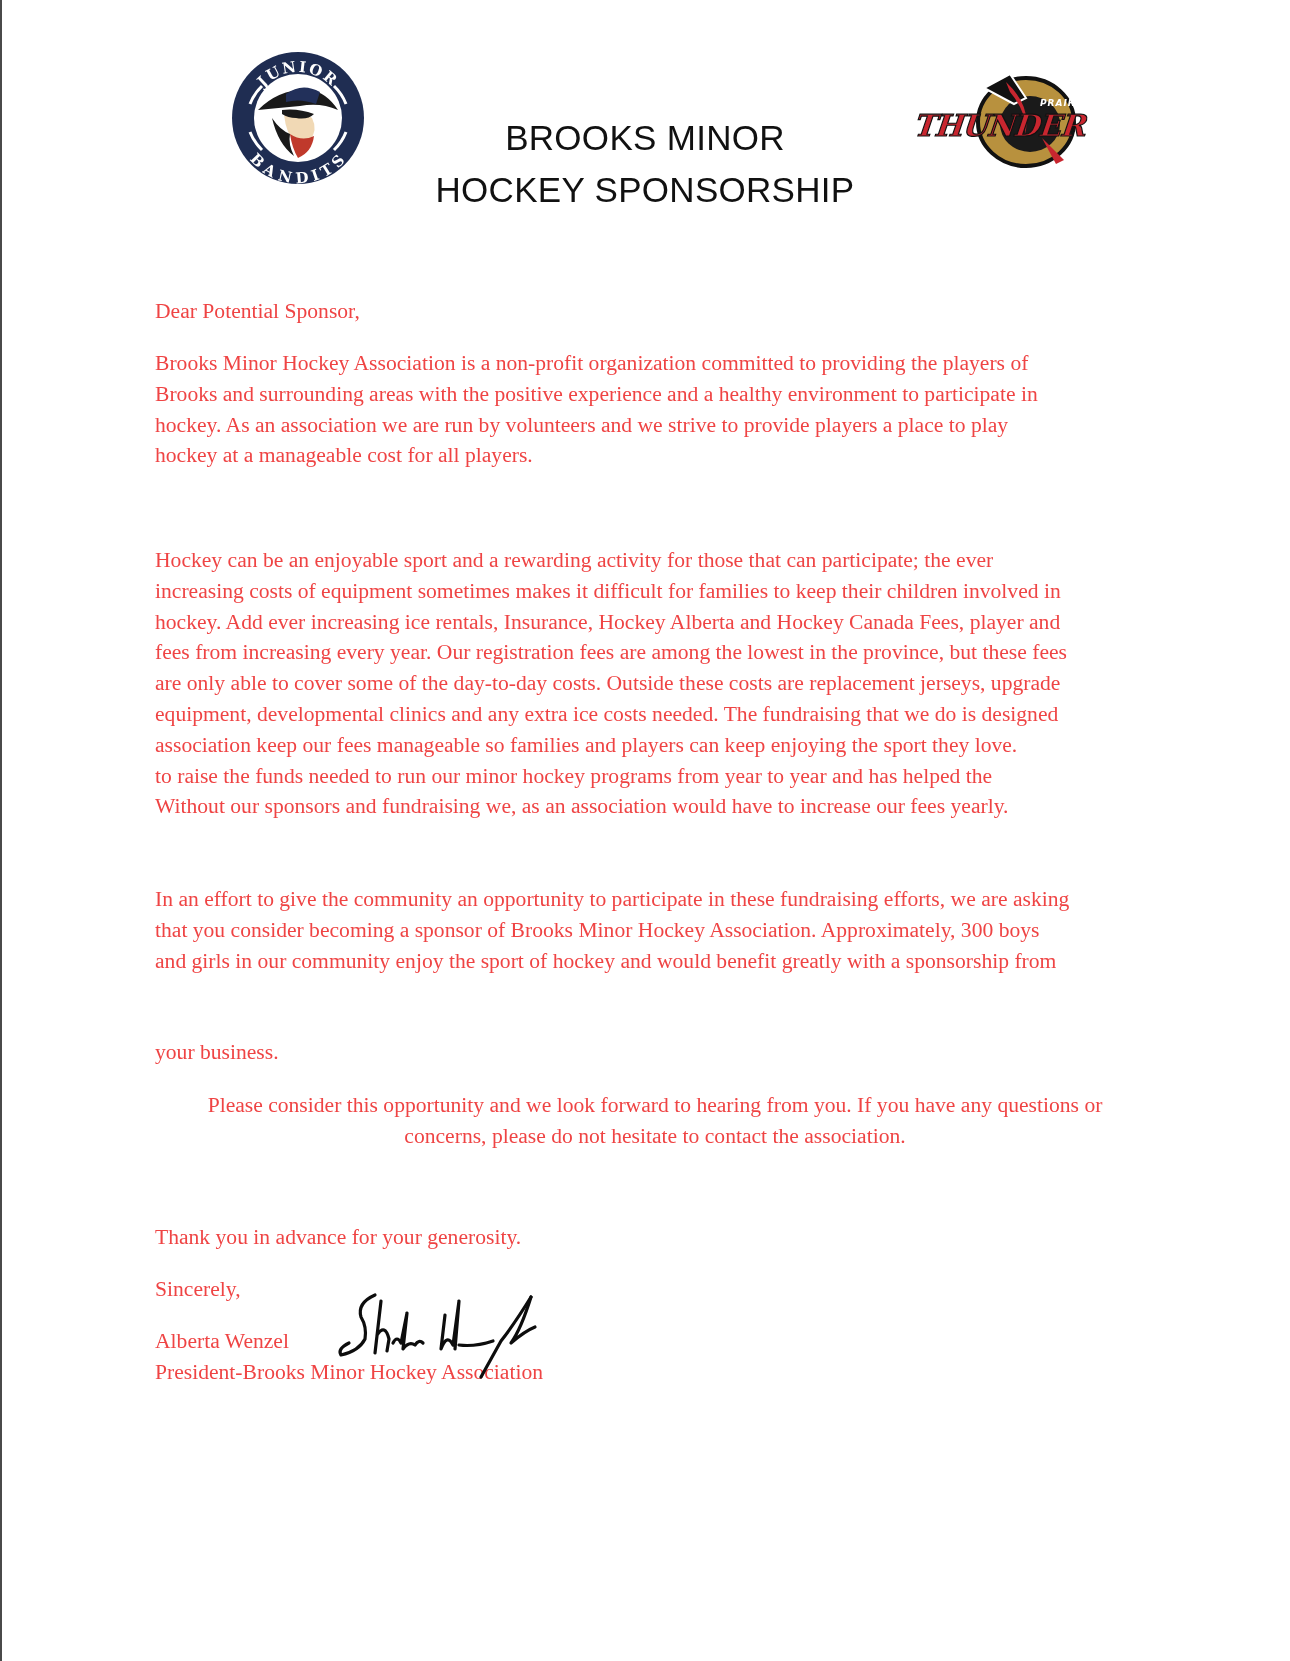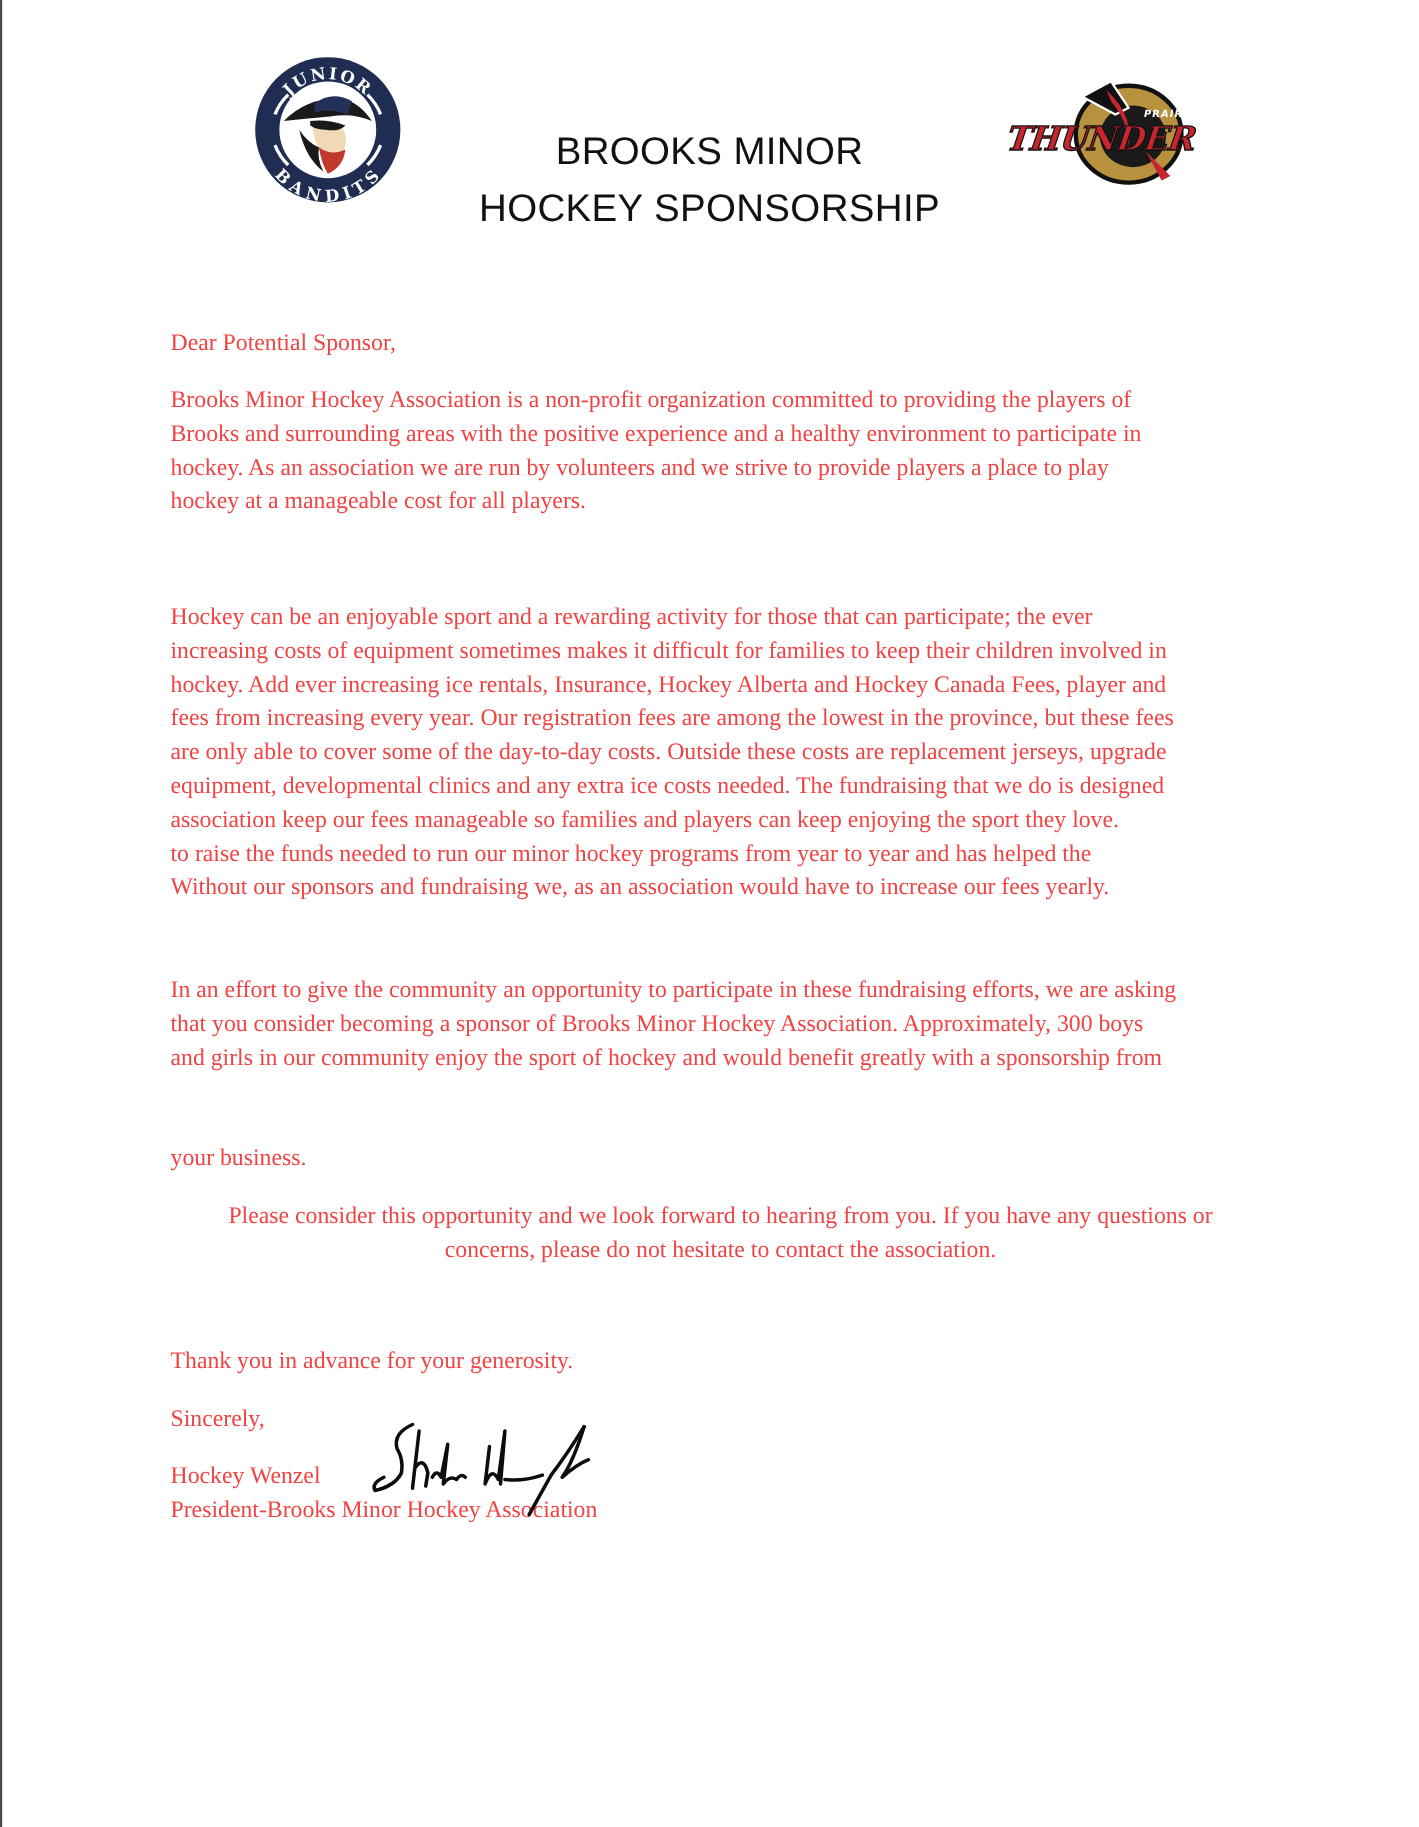--- a/index.html
+++ b/index.html
@@ -109,21 +109,21 @@
     <span class="ln">concerns, please do not hesitate to contact the association.</span>
   </div>
 
   <div class="text-block serif" style="top:1222px;">
     <span class="ln">Thank you in advance for your generosity.</span>
   </div>
   <div class="text-block serif" style="top:1274px;">
     <span class="ln">Sincerely,</span>
   </div>
   <div class="text-block serif" style="top:1326px;">
-    <span class="ln">Hockey Wenzel</span>
+    <span class="ln">Alberta Wenzel</span>
   </div>
   <div class="text-block serif" style="top:1357px;">
     <span class="ln">President-Brooks Minor Hockey Association</span>
   </div>
 
   <svg class="sig-svg" width="220" height="100" viewBox="0 0 220 100">
     <g fill="none" stroke="#0d0d0d" stroke-width="3.2" stroke-linecap="round" stroke-linejoin="round">
 
       <path d="M40 12 Q22 20 26 34 Q32 44 30 56 Q24 68 6 72 Q2 66 14 60"></path>
 

